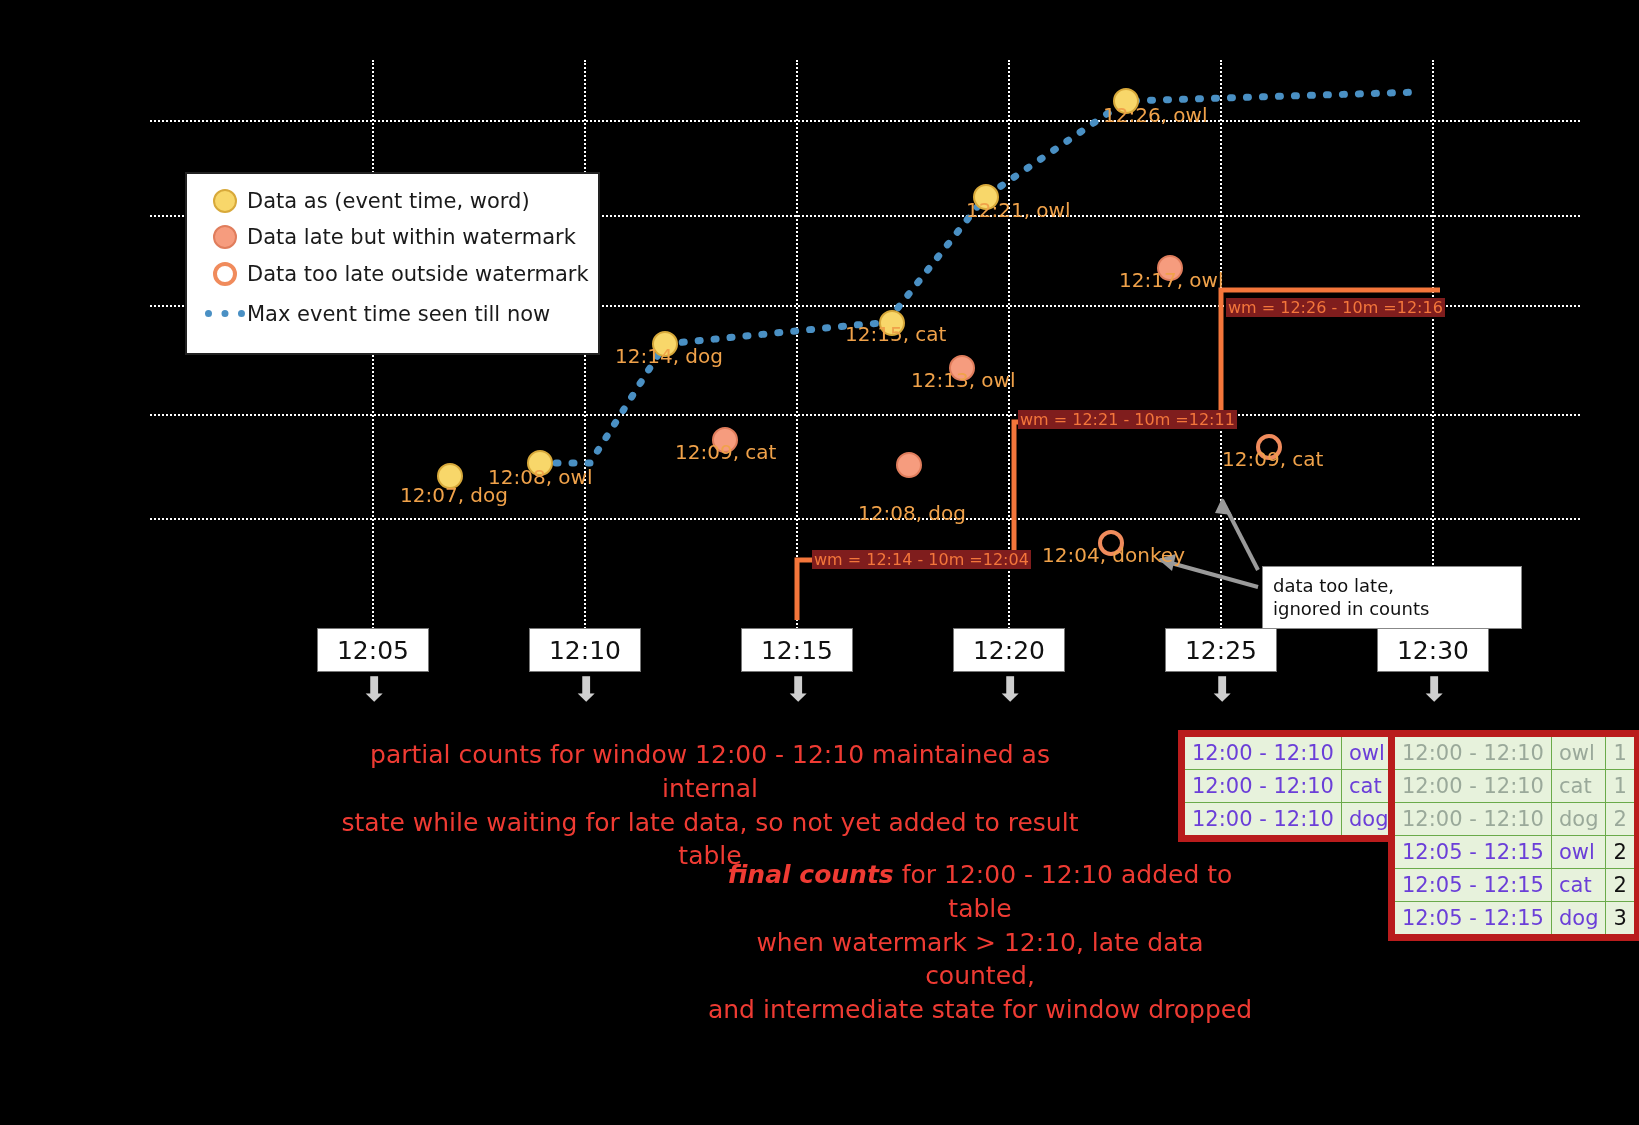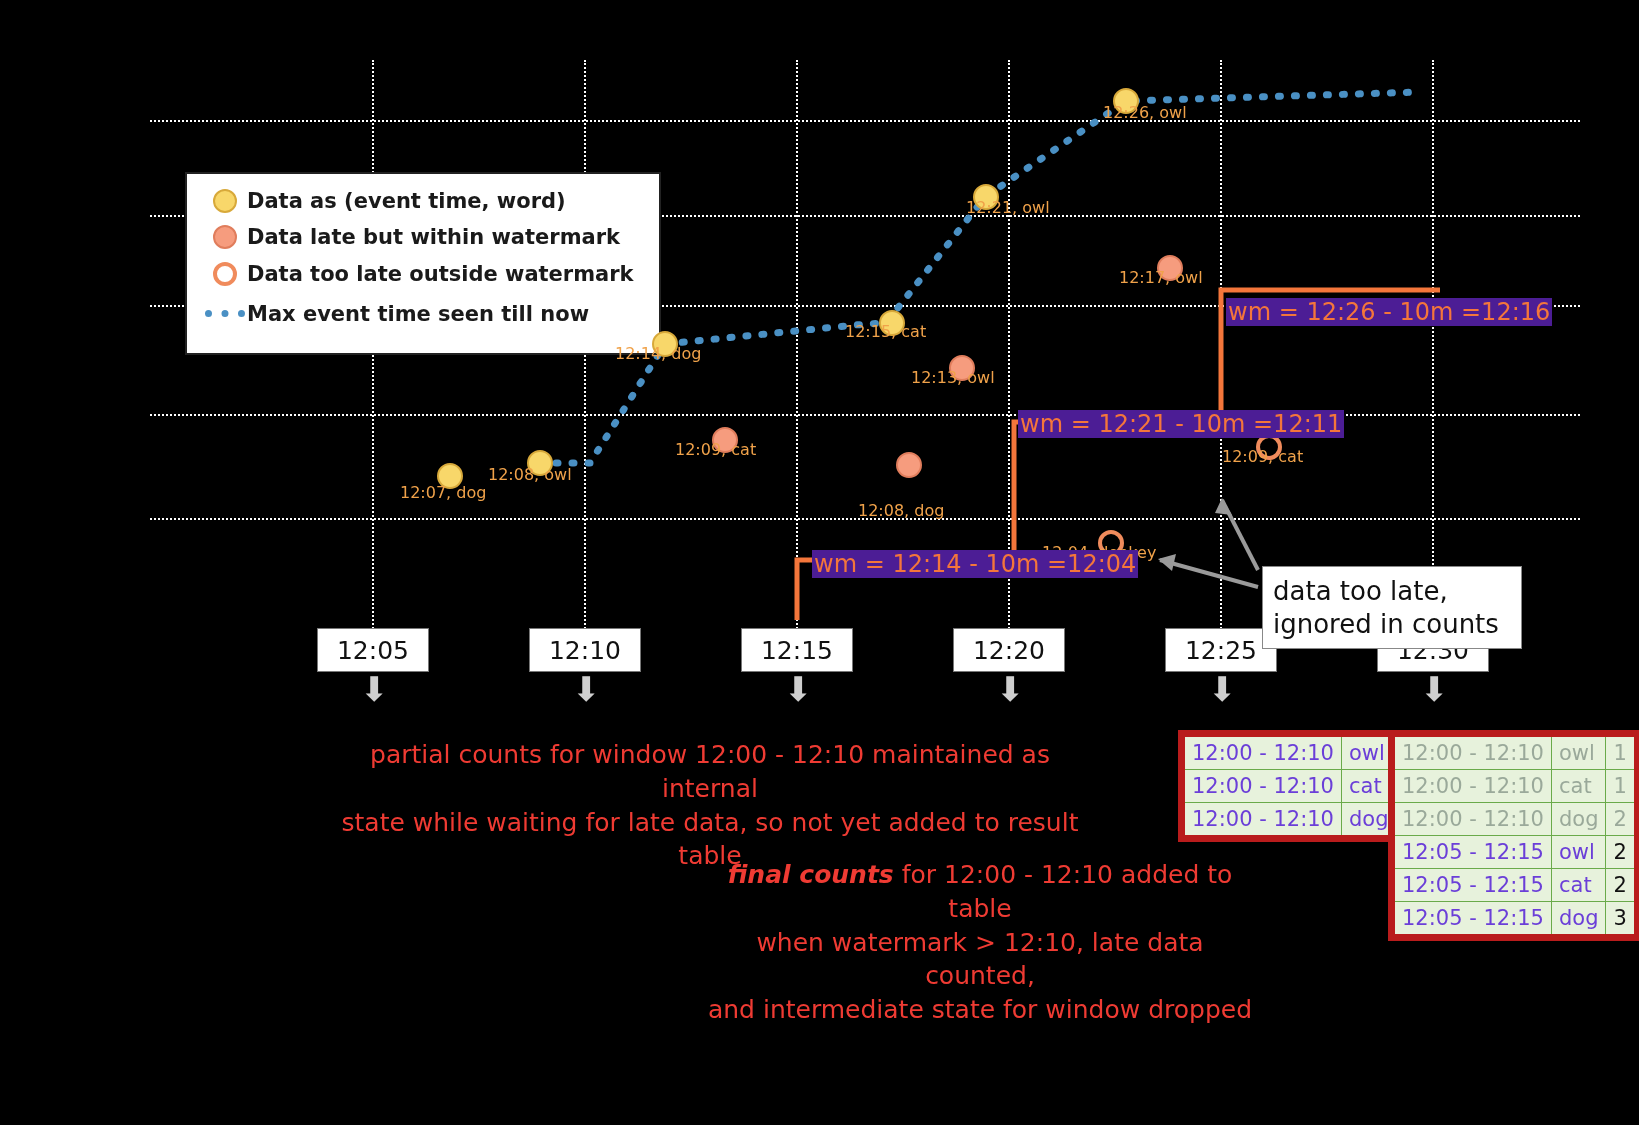--- a/index.html
+++ b/index.html
@@ -40,43 +40,42 @@
     border-radius: 50%;
     box-sizing: border-box;
   }
   .pt.ontime { background: #f8d76a; border: 2px solid #d8a93a; }
   .pt.late   { background: #f69c7e; border: 2px solid #e07d5c; }
   .pt.toolate{ background: #000000; border: 4px solid #f08b5c; }
 
   .ptlabel {
     position: absolute;
     color: #f0a24a;
+    font-size: 20px;
+    white-space: nowrap;
+  }
+  .wm-label {
+    position: absolute;
+    color: #f4763b;
     font-size: 16px;
-    white-space: nowrap;
-  }
-  .wm-label {
-    position: absolute;
-    color: #f4763b;
-    font-size: 24px;
-    background: #4c1d95;
+    background: #7f1d1d;
     white-space: nowrap;
     padding: 0 2px;
   }
 
   
   #legend {
     position: absolute;
     left: 185px;
     top: 172px;
-    width: 476px;
+    width: 415px;
     background: #ffffff;
     border: 2px solid #222222;
     padding: 14px 4px 16px 16px;
     box-sizing: border-box;
-    font-weight: bold;
   }
   .leg-row {
     display: flex;
     align-items: center;
     margin-bottom: 10px;
   }
   .leg-mark {
     width: 44px;
     flex: 0 0 44px;
     display: flex;
@@ -144,21 +143,21 @@
   
   #callout {
     position: absolute;
     left: 1262px;
     top: 566px;
     width: 238px;
     background: #ffffff;
     border: 1px solid #888;
     padding: 8px 10px;
     color: #111;
-    font-size: 26px;
+    font-size: 18px;
     line-height: 1.25;
   }
 
   
   .rtable {
     position: absolute;
     border: 7px solid #b91c1c;
     background: #e7f2dc;
     border-collapse: collapse;
   }

